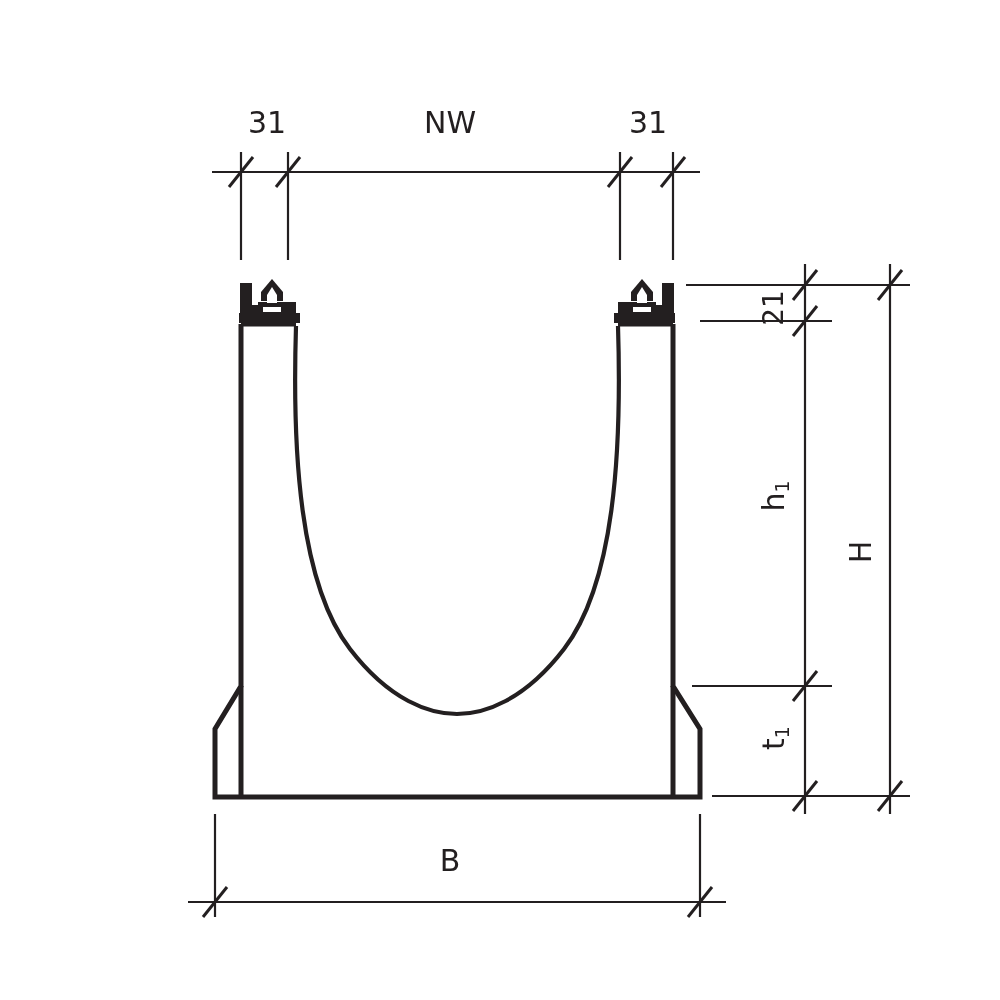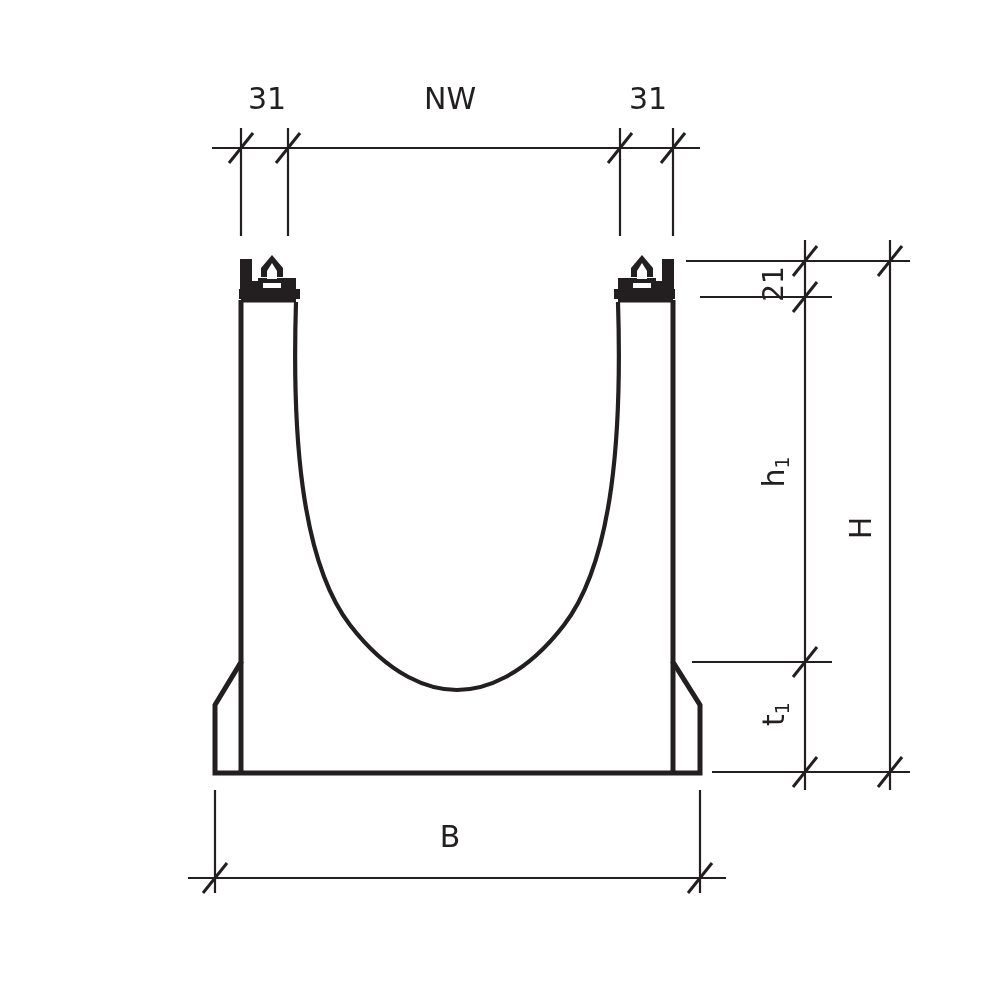--- a/index.html
+++ b/index.html
@@ -11,20 +11,21 @@
     width: 1000px;
     height: 1000px;
     font-family: "DejaVu Sans", "Liberation Sans", sans-serif;
     overflow: hidden;
   }
   #drawing-root {
     position: relative;
     width: 1000px;
     height: 858px;
     background: #ffffff;
+    margin-top: 24px;
   }
   svg#technical-drawing {
     display: block;
     width: 1000px;
     height: 1000px;
   }
   .dim-line {
     stroke: #231f20;
     stroke-width: 2.2;
     fill: none;

